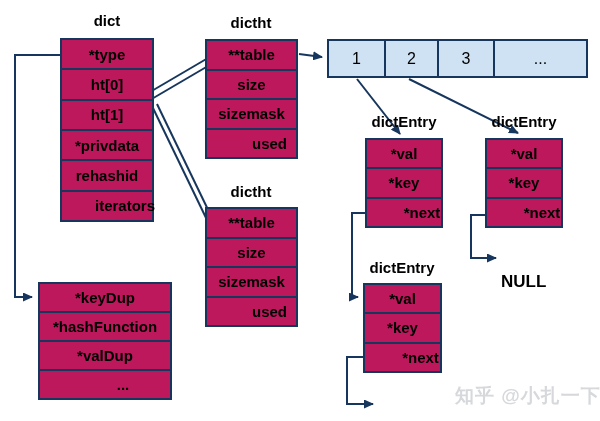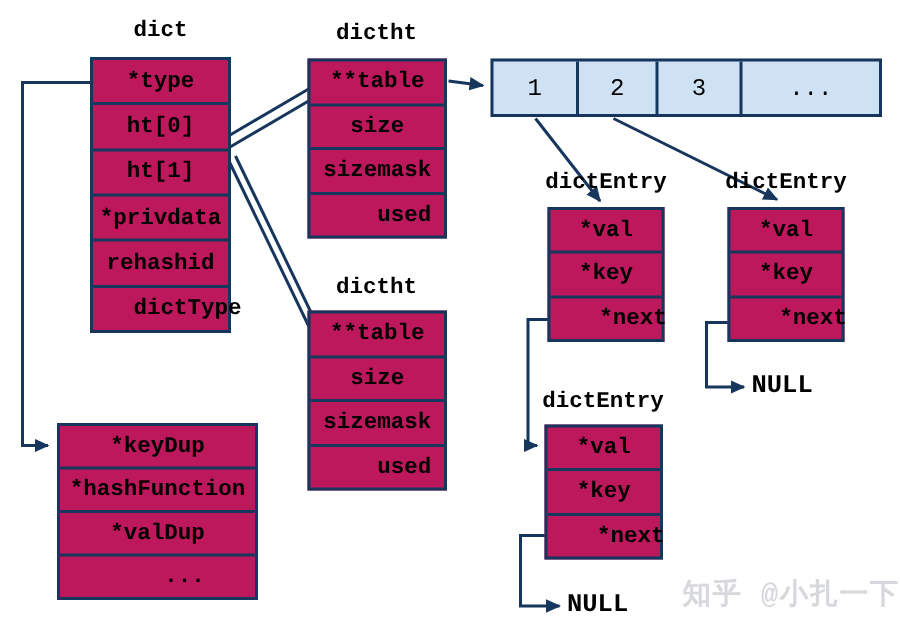--- a/index.html
+++ b/index.html
@@ -1,18 +1,18 @@
 <!DOCTYPE html>
 <html><head>
 <meta charset="utf-8">
 <style>
   html,body{margin:0;padding:0;}
   #stage{
     position:relative;width:600px;height:421px;background:#ffffff;overflow:hidden;
-    font-family:Liberation Mono, monospace;color:#000;border-radius:21px;
+    font-family:Liberation Sans, sans-serif;color:#000;border-radius:21px;
   }
   #connectors{position:absolute;left:0;top:0;z-index:0;}
   .tbl{
     position:absolute;box-sizing:border-box;z-index:1;
     border:2px solid #17365d;background:#be185d;
     display:flex;flex-direction:column;
   }
   .row{
     flex:1;display:flex;align-items:center;justify-content:center;
     border-bottom:2px solid #17365d;
@@ -26,21 +26,21 @@
   .array{
     position:absolute;box-sizing:border-box;z-index:1;
     border:2px solid #17365d;background:#cfe2f3;display:flex;
   }
   .cell{
     display:flex;align-items:center;justify-content:center;
     border-right:2px solid #17365d;font-size:16px;font-weight:normal;
   }
   .cell:last-child{border-right:none;}
   .null-label{
-    position:absolute;z-index:1;font-size:17px;font-weight:bold;line-height:19px;
+    position:absolute;z-index:1;font-size:17px;font-weight:bold;line-height:19px;margin-top:24px;
   }
   .watermark{
     position:absolute;z-index:2;font-size:19px;font-weight:bold;
     color:#d6d8db;letter-spacing:1px;white-space:nowrap;
   }
 </style>
 </head>
 <body>
 
 <div id="stage">
@@ -73,21 +73,21 @@
     <polyline points="487,215 471,215 471,258 496,258" fill="none" stroke="#17365d" stroke-width="2" marker-end="url(#arr)"></polyline>
   </svg>
 
   <div class="tbl-title" style="left:57px;top:12px;width:100px">dict</div>
   <div class="tbl" style="left:60px;top:38px;width:94px;height:184px">
     <div class="row">*type</div>
     <div class="row">ht[0]</div>
     <div class="row">ht[1]</div>
     <div class="row">*privdata</div>
     <div class="row">rehashid</div>
-    <div class="row">dictType</div>
+    <div class="row">iterators</div>
   </div>
 
   <div class="tbl-title" style="left:201px;top:14px;width:100px">dictht</div>
   <div class="tbl" style="left:205px;top:39px;width:93px;height:120px">
     <div class="row">**table</div>
     <div class="row">size</div>
     <div class="row">sizemask</div>
     <div class="row">used</div>
   </div>
 

